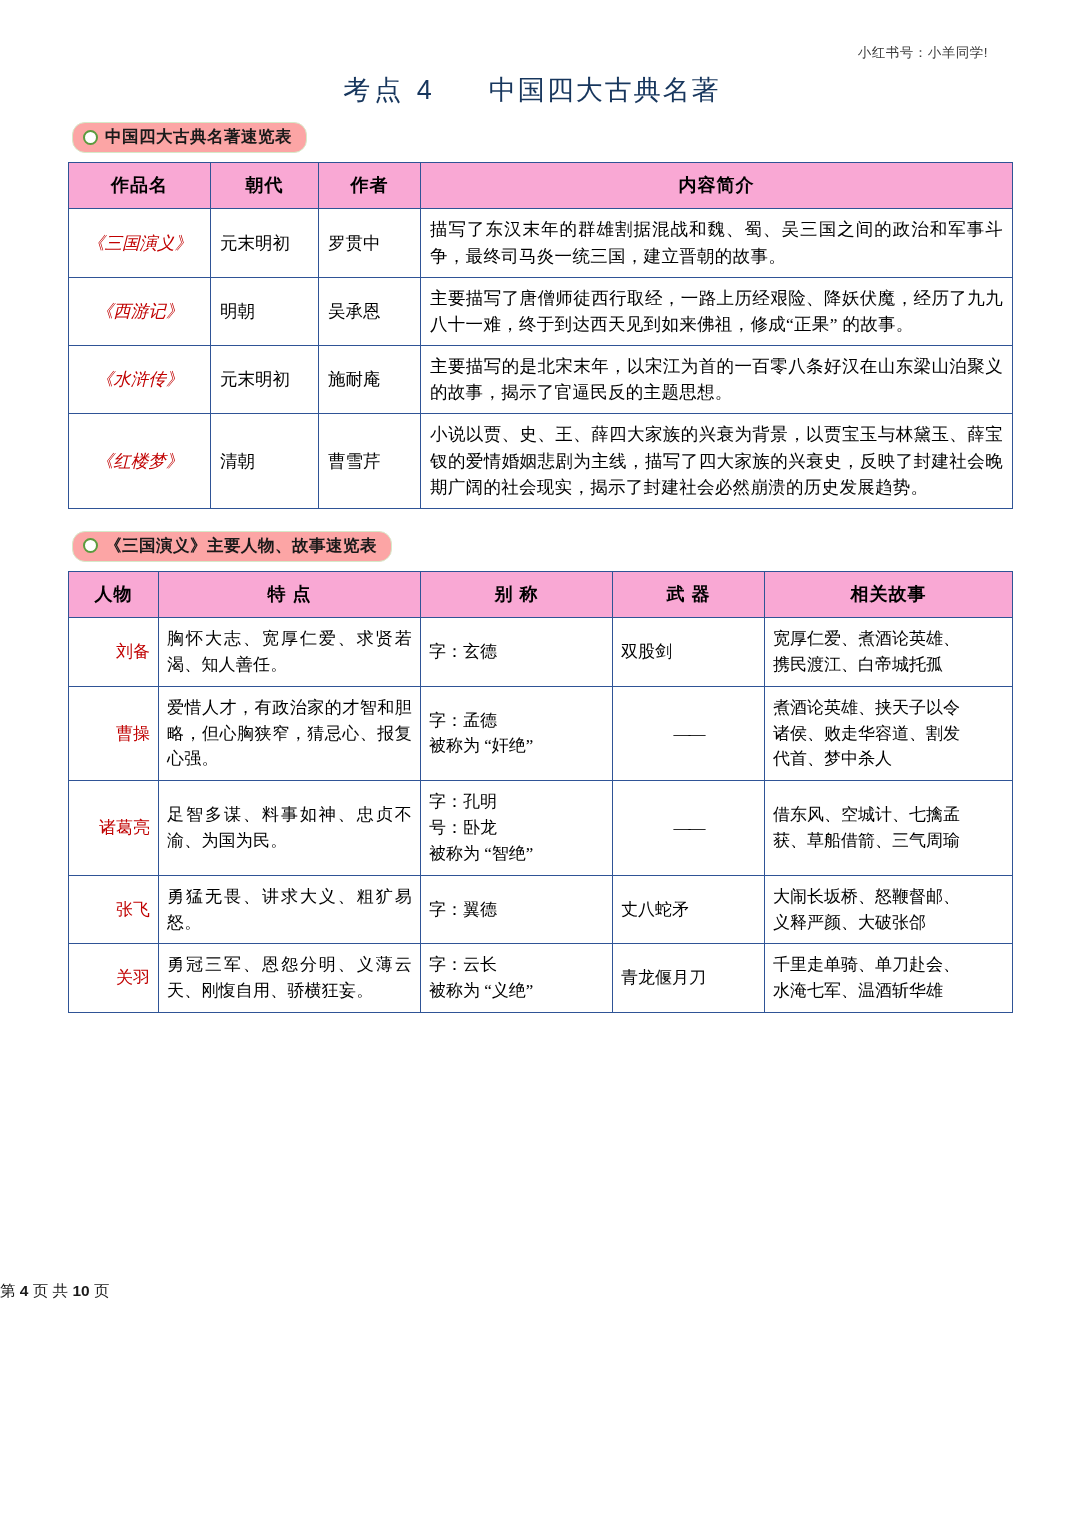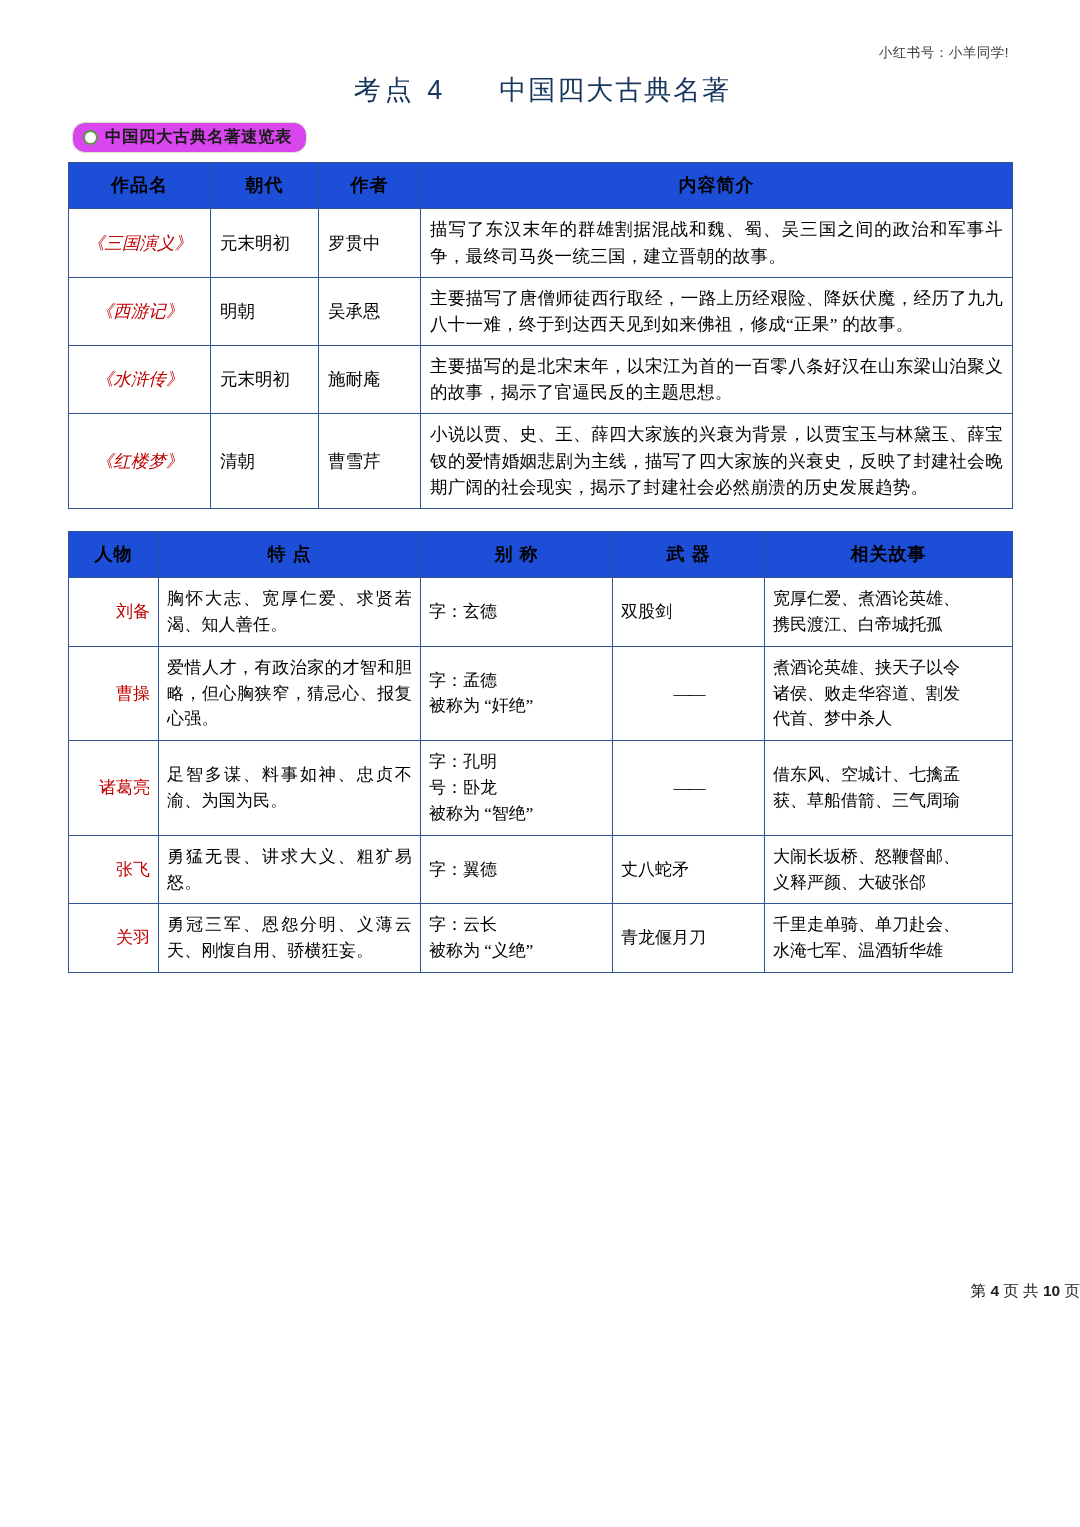--- a/index.html
+++ b/index.html
@@ -12,21 +12,21 @@
     background: #ffffff;
     font-family: "Liberation Serif", "DejaVu Serif", serif;
     color: #000000;
     position: relative;
     overflow: hidden;
   }
   .page {
     width: 1080px;
     height: 1334px;
     box-sizing: border-box;
-    padding: 44px 63px 0 68px;
+    padding: 44px 84px 0 68px;
     position: relative;
   }
   .watermark {
     text-align: right;
     font-family: "Liberation Sans", sans-serif;
     font-size: 13.5px;
     color: #3a3a3a;
     letter-spacing: 0.5px;
     margin-right: 8px;
     margin-bottom: 10px;
@@ -49,21 +49,21 @@
   }
 
   .section-head {
     display: flex;
     align-items: center;
     margin: 0 0 9px 4px;
   }
   .section-pill {
     display: inline-flex;
     align-items: center;
-    background: #d946ef;
+    background: #fca5a5;
     border-radius: 13px;
     padding: 3px 14px 4px 10px;
     border: 1px solid #d6e9c8;
   }
   .bullet {
     width: 11px;
     height: 11px;
     border-radius: 50%;
     border: 2.4px solid #5b9b3e;
     background: #ffffff;
@@ -86,21 +86,21 @@
     margin-bottom: 22px;
   }
   th, td {
     border: 1.4px solid #2f5496;
     vertical-align: middle;
     padding: 7px 9px;
     font-size: 17.5px;
     line-height: 1.52;
   }
   thead th {
-    background: #1d4ed8;
+    background: #f9a8d4;
     text-align: center;
     font-family: "Liberation Sans", sans-serif;
     font-weight: bold;
     font-size: 18px;
     letter-spacing: 1px;
     padding: 9px 6px;
   }
   .c-title {
     color: #c00000;
     text-align: center;
@@ -147,21 +147,21 @@
   .t2 col.c5 { width: 248px; }
 
   .t2 td { font-size: 17px; padding: 8px 8px; }
   .t2 .c-body { letter-spacing: 0.2px; }
 
   .footer {
     position: absolute;
     bottom: 32px;
     left: 0;
     width: 1080px;
-    text-align: right;
+    text-align: left;
     font-family: "Liberation Sans", sans-serif;
     font-size: 15.5px;
     color: #1a1a1a;
   }
   .footer .num {
     font-weight: bold;
   }
 </style>
 </head>
 <body>
@@ -219,20 +219,26 @@
       </tr>
       <tr>
         <td class="c-title">《红楼梦》</td>
         <td class="c-center">清朝</td>
         <td class="c-center">曹雪芹</td>
         <td class="c-body">小说以贾、史、王、薛四大家族的兴衰为背景，以贾宝玉与林黛玉、薛宝钗的爱情婚姻悲剧为主线，描写了四大家族的兴衰史，反映了封建社会晚期广阔的社会现实，揭示了封建社会必然崩溃的历史发展趋势。</td>
       </tr>
     </tbody>
   </table>
 
+  <div class="section-head">
+    <span class="section-pill">
+      <span class="bullet"></span>
+      <span class="section-label">《三国演义》主要人物、故事速览表</span>
+    </span>
+  </div>
 
   <table class="t2">
     <colgroup>
         <col class="c1">
         <col class="c2">
         <col class="c3">
         <col class="c4">
         <col class="c5">
       </colgroup>
     <thead>

